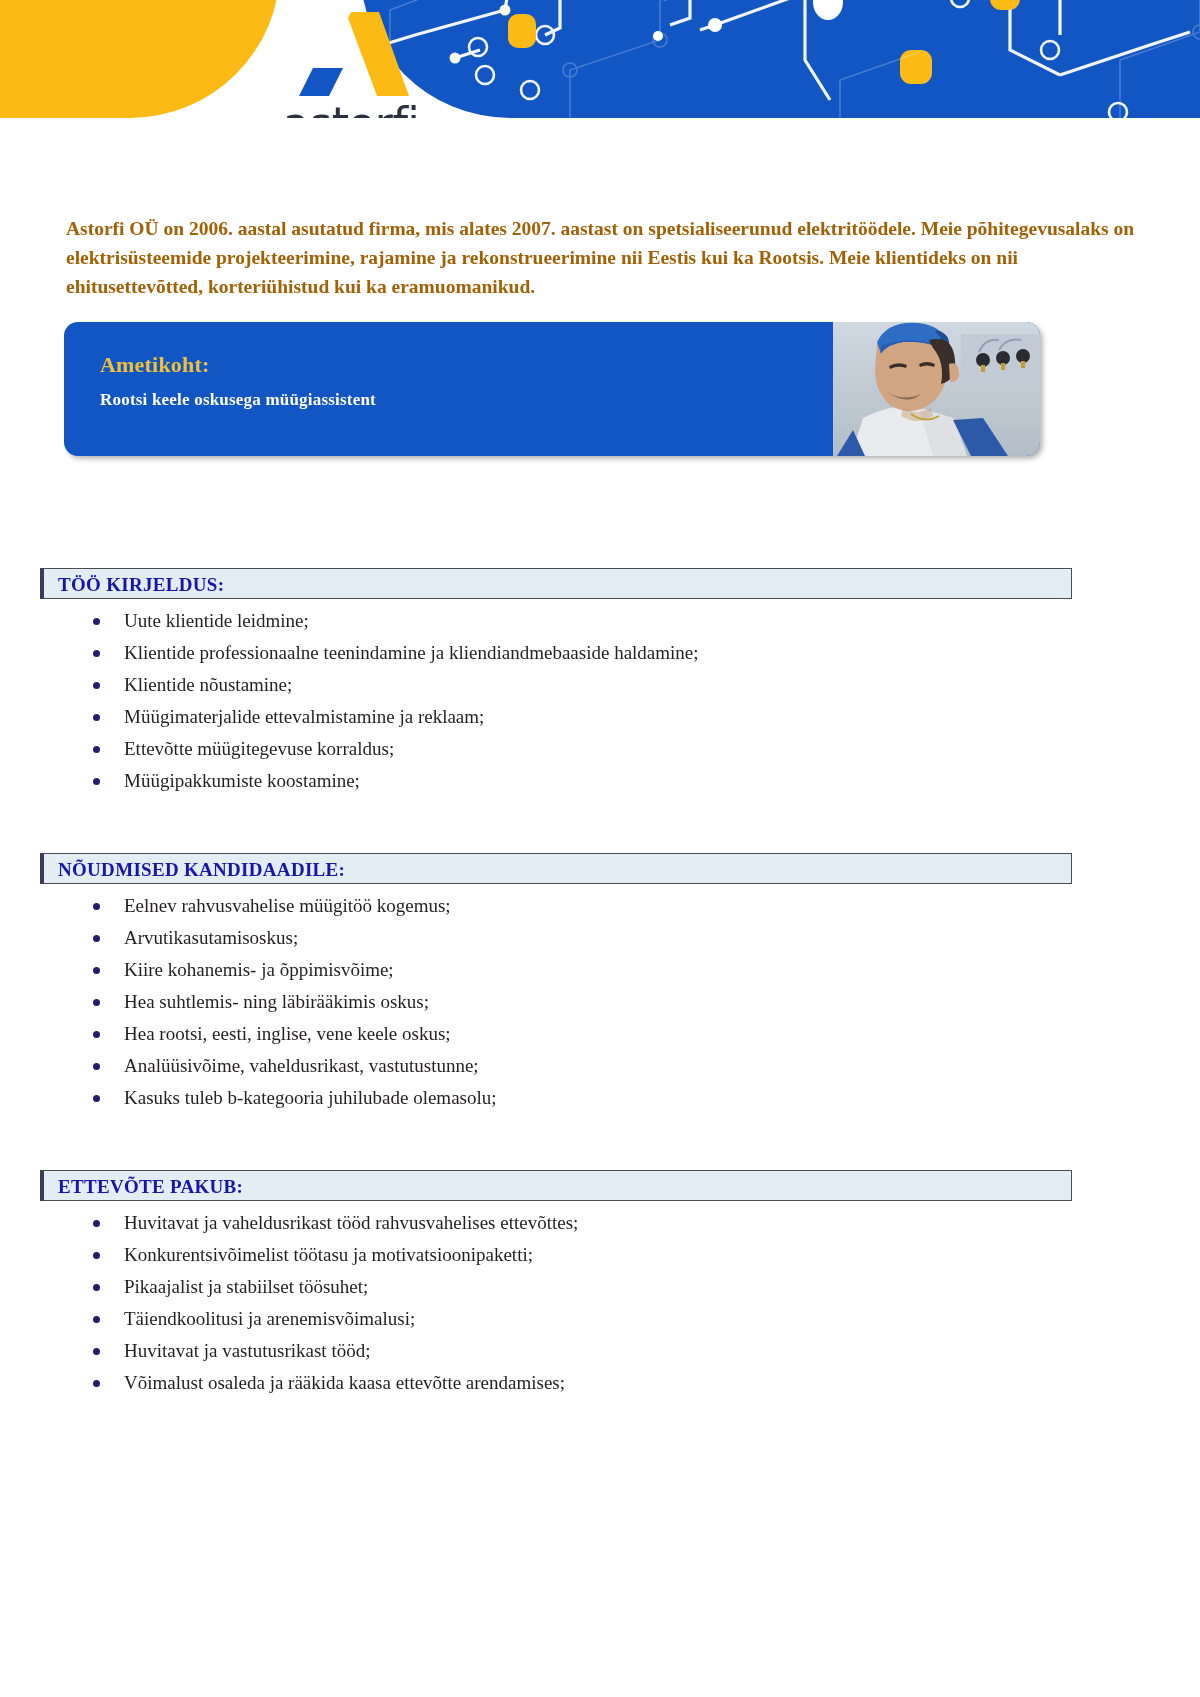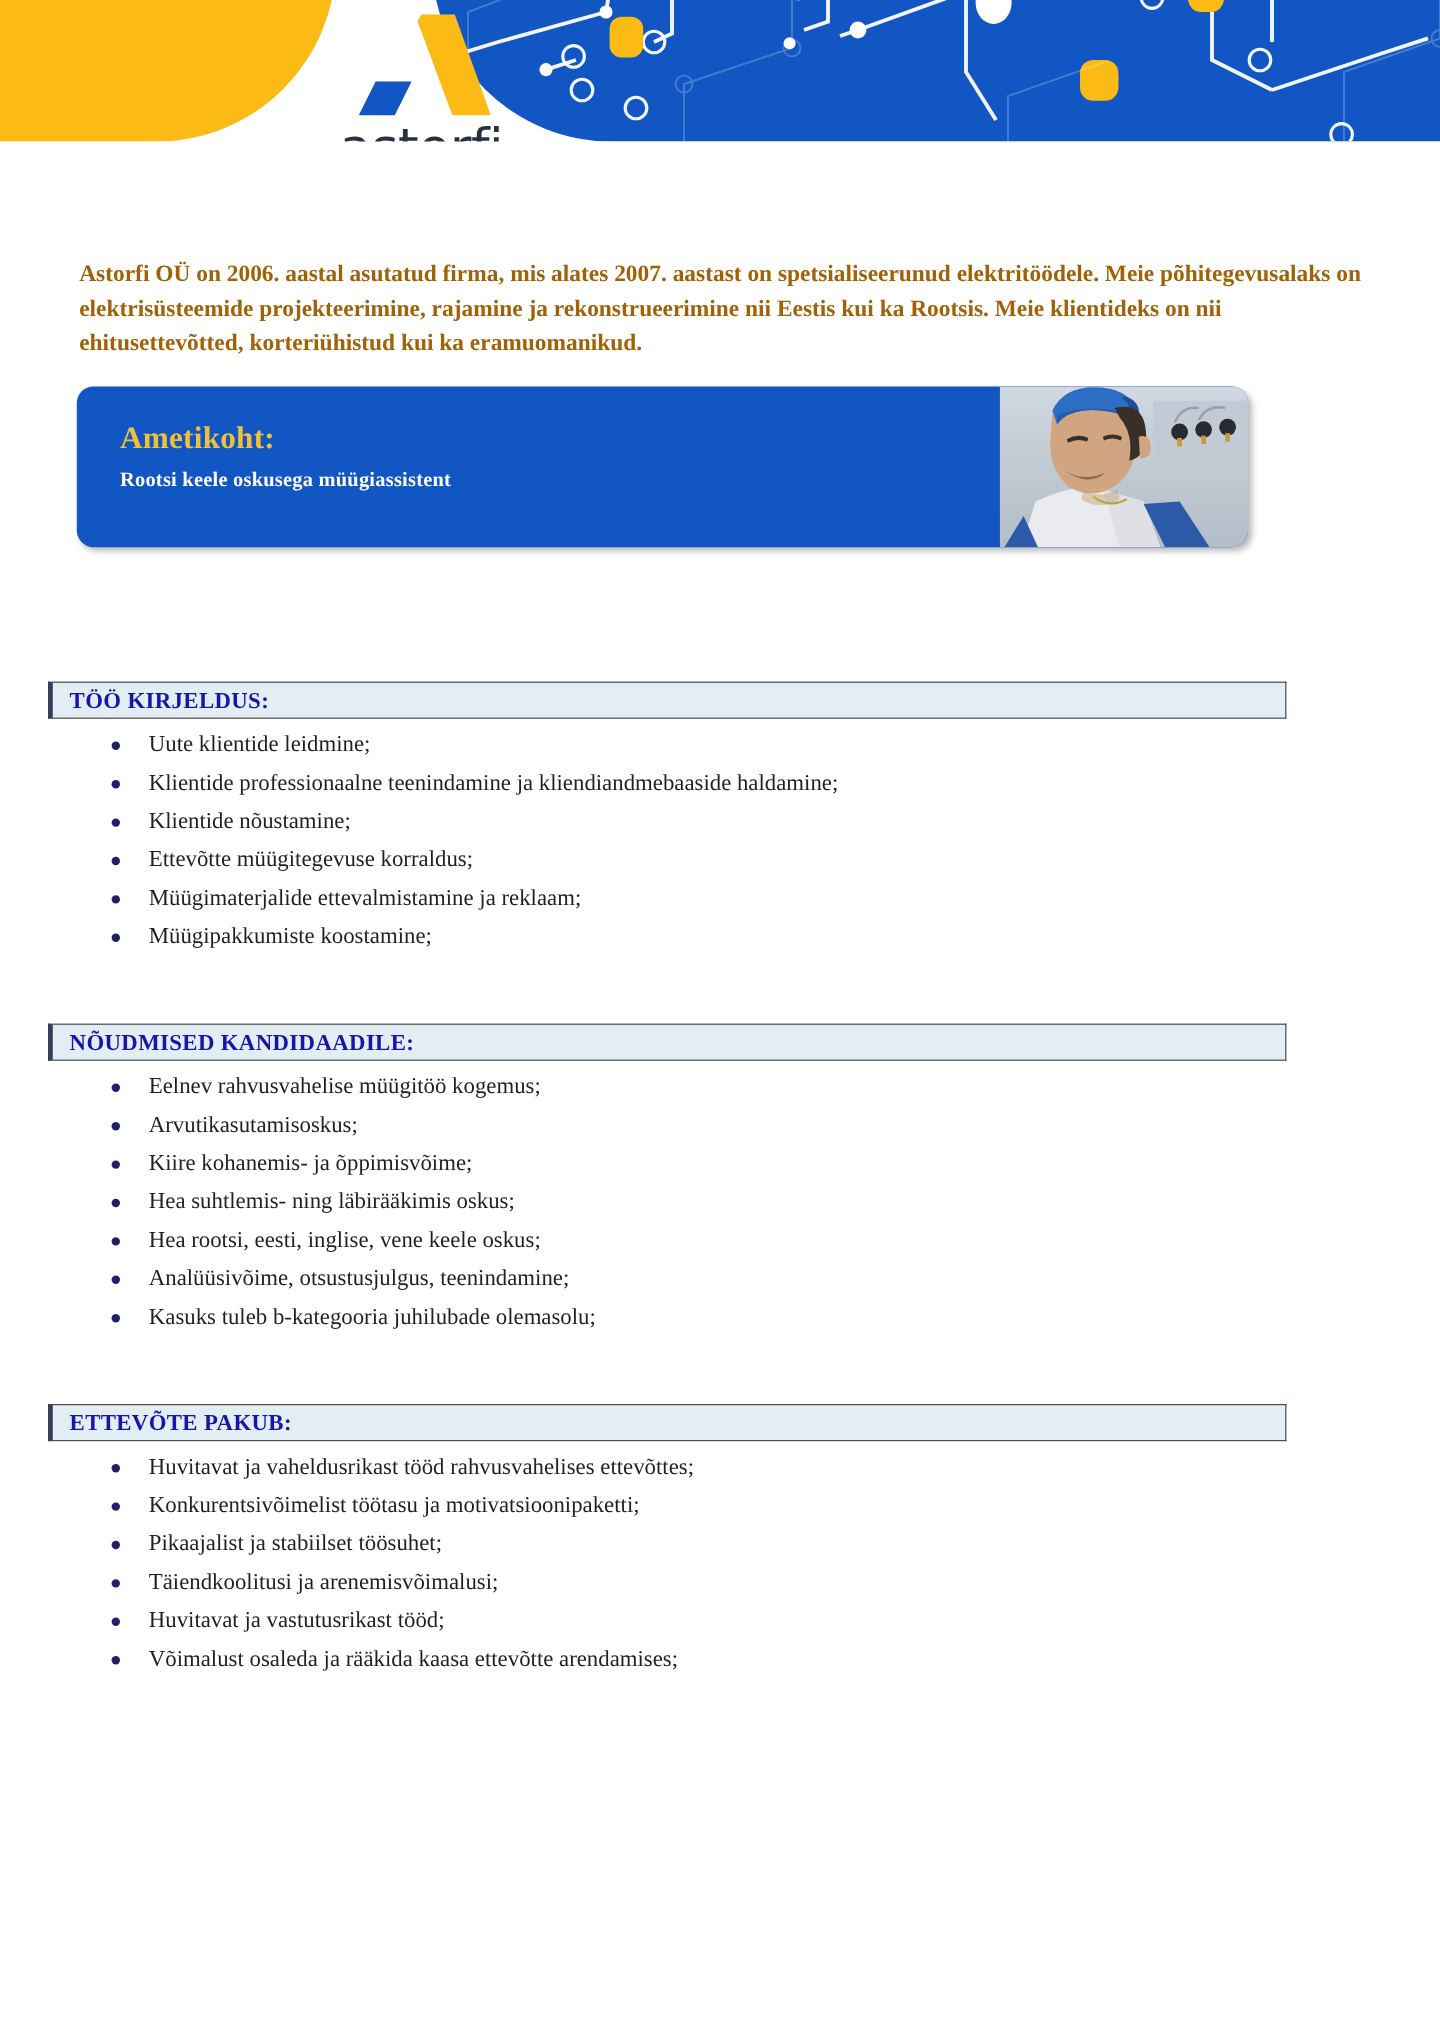--- a/index.html
+++ b/index.html
@@ -103,21 +103,21 @@
     width: 207px;
     height: 134px;
     overflow: hidden;
   }
   .job-banner-text {
     position: absolute;
     left: 36px;
     top: 26px;
   }
   .job-label {
-    font-size: 26px;
+    font-size: 22px;
     font-weight: bold;
     color: #F0C03A;
     line-height: 34px;
     letter-spacing: 0.2px;
   }
   .job-title {
     font-size: 17px;
     font-weight: bold;
     color: #ffffff;
     line-height: 36px;
@@ -307,35 +307,35 @@
     <div class="job-title">Rootsi keele oskusega müügiassistent</div>
   </div>
 </div>
 
 <div class="section" style="top:568px;">
   <div class="section-header">TÖÖ KIRJELDUS:</div>
   <ul class="bullets">
     <li>Uute klientide leidmine;</li>
     <li>Klientide professionaalne teenindamine ja kliendiandmebaaside haldamine;</li>
     <li>Klientide nõustamine;</li>
+    <li>Müügimaterjalide ettevalmistamine ja reklaam;</li>
     <li>Ettevõtte müügitegevuse korraldus;</li>
-    <li>Müügimaterjalide ettevalmistamine ja reklaam;</li>
     <li>Müügipakkumiste koostamine;</li>
   </ul>
 </div>
 
 <div class="section" style="top:853px;">
   <div class="section-header">NÕUDMISED KANDIDAADILE:</div>
   <ul class="bullets">
     <li>Eelnev rahvusvahelise müügitöö kogemus;</li>
     <li>Arvutikasutamisoskus;</li>
     <li>Kiire kohanemis- ja õppimisvõime;</li>
     <li>Hea suhtlemis- ning läbirääkimis oskus;</li>
     <li>Hea rootsi, eesti, inglise, vene keele oskus;</li>
-    <li>Analüüsivõime, otsustusjulgus, teenindamine;</li>
+    <li>Analüüsivõime, vaheldusrikast, vastutustunne;</li>
     <li>Kasuks tuleb b-kategooria juhilubade olemasolu;</li>
   </ul>
 </div>
 
 <div class="section" style="top:1170px;">
   <div class="section-header">ETTEVÕTE PAKUB:</div>
   <ul class="bullets">
     <li>Huvitavat ja vaheldusrikast tööd rahvusvahelises ettevõttes;</li>
     <li>Konkurentsivõimelist töötasu ja motivatsioonipaketti;</li>
     <li>Pikaajalist ja stabiilset töösuhet;</li>

